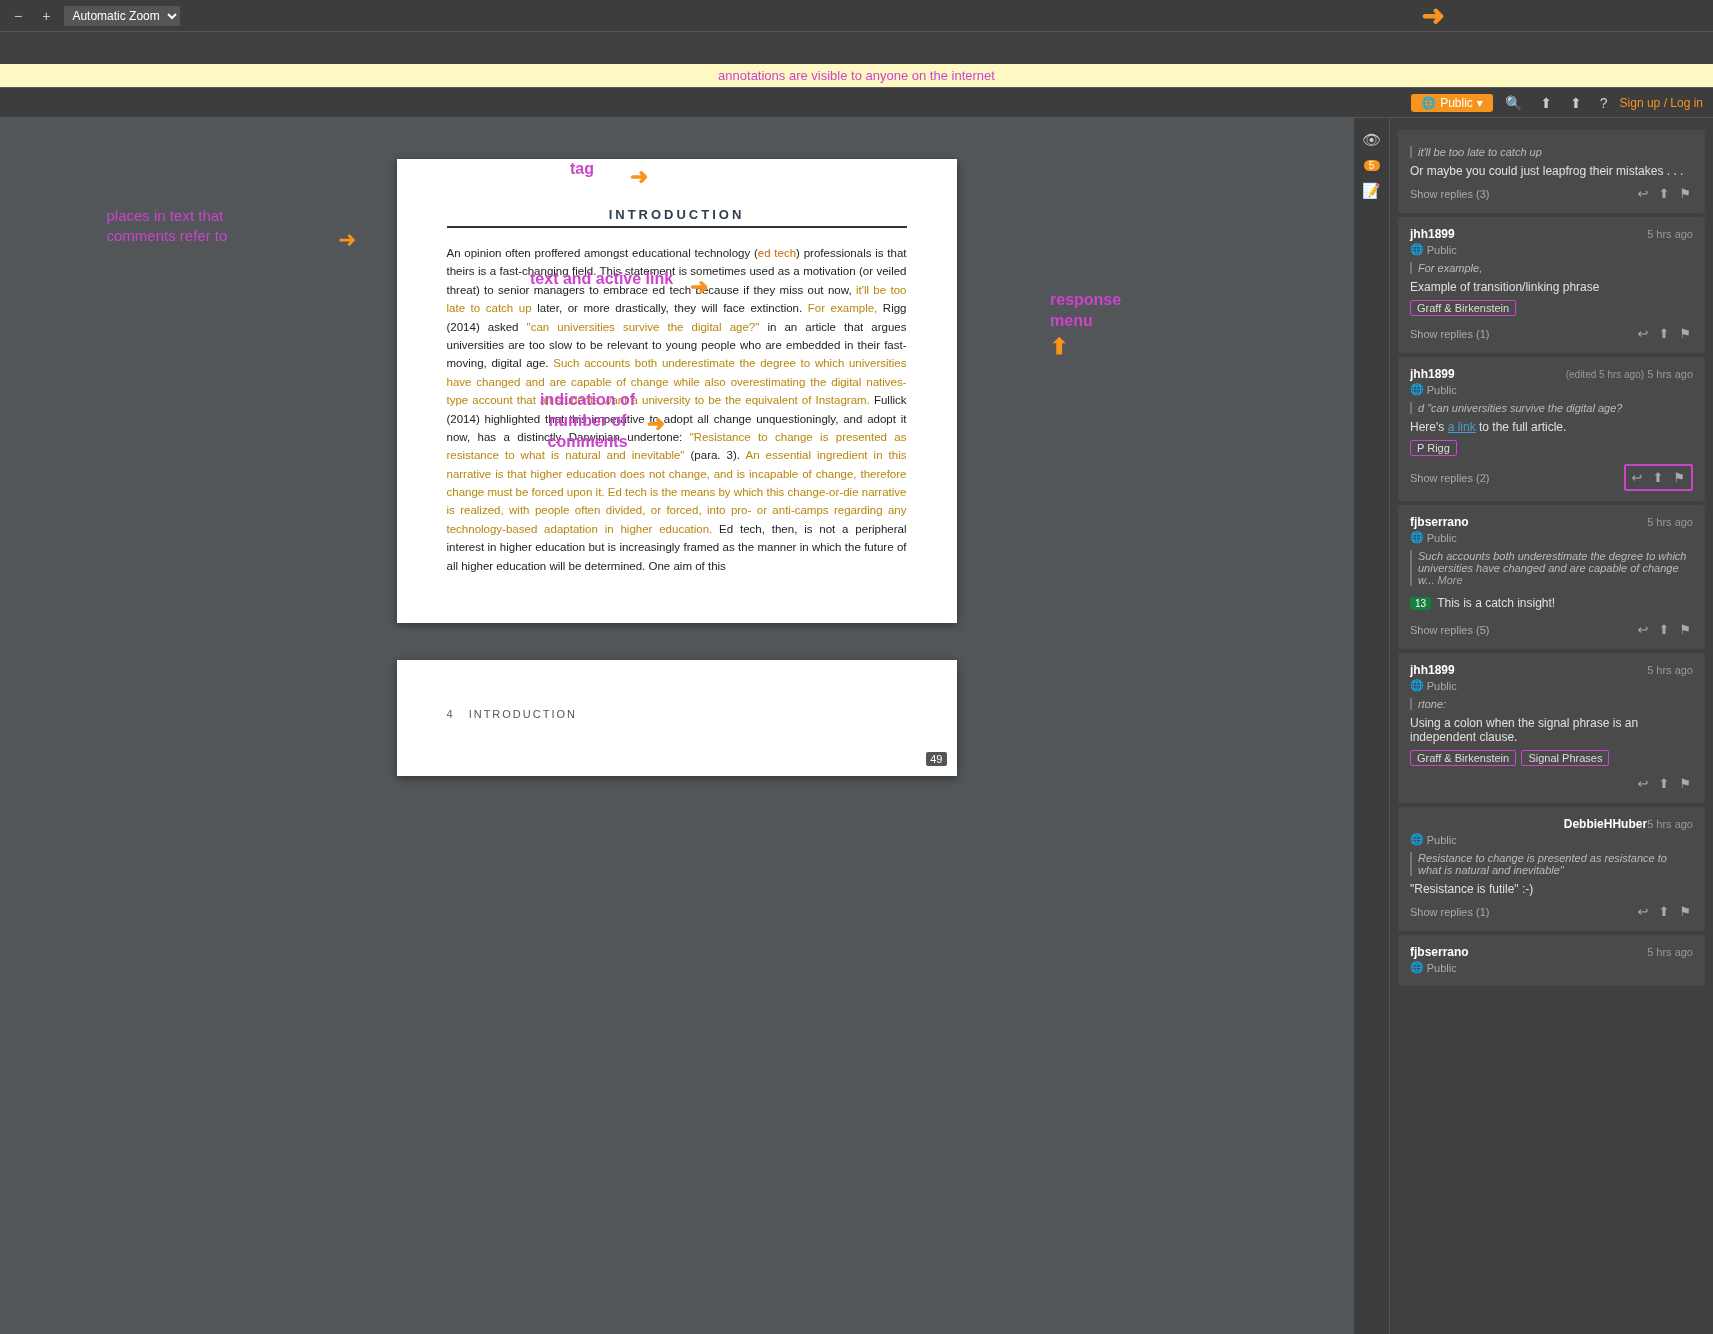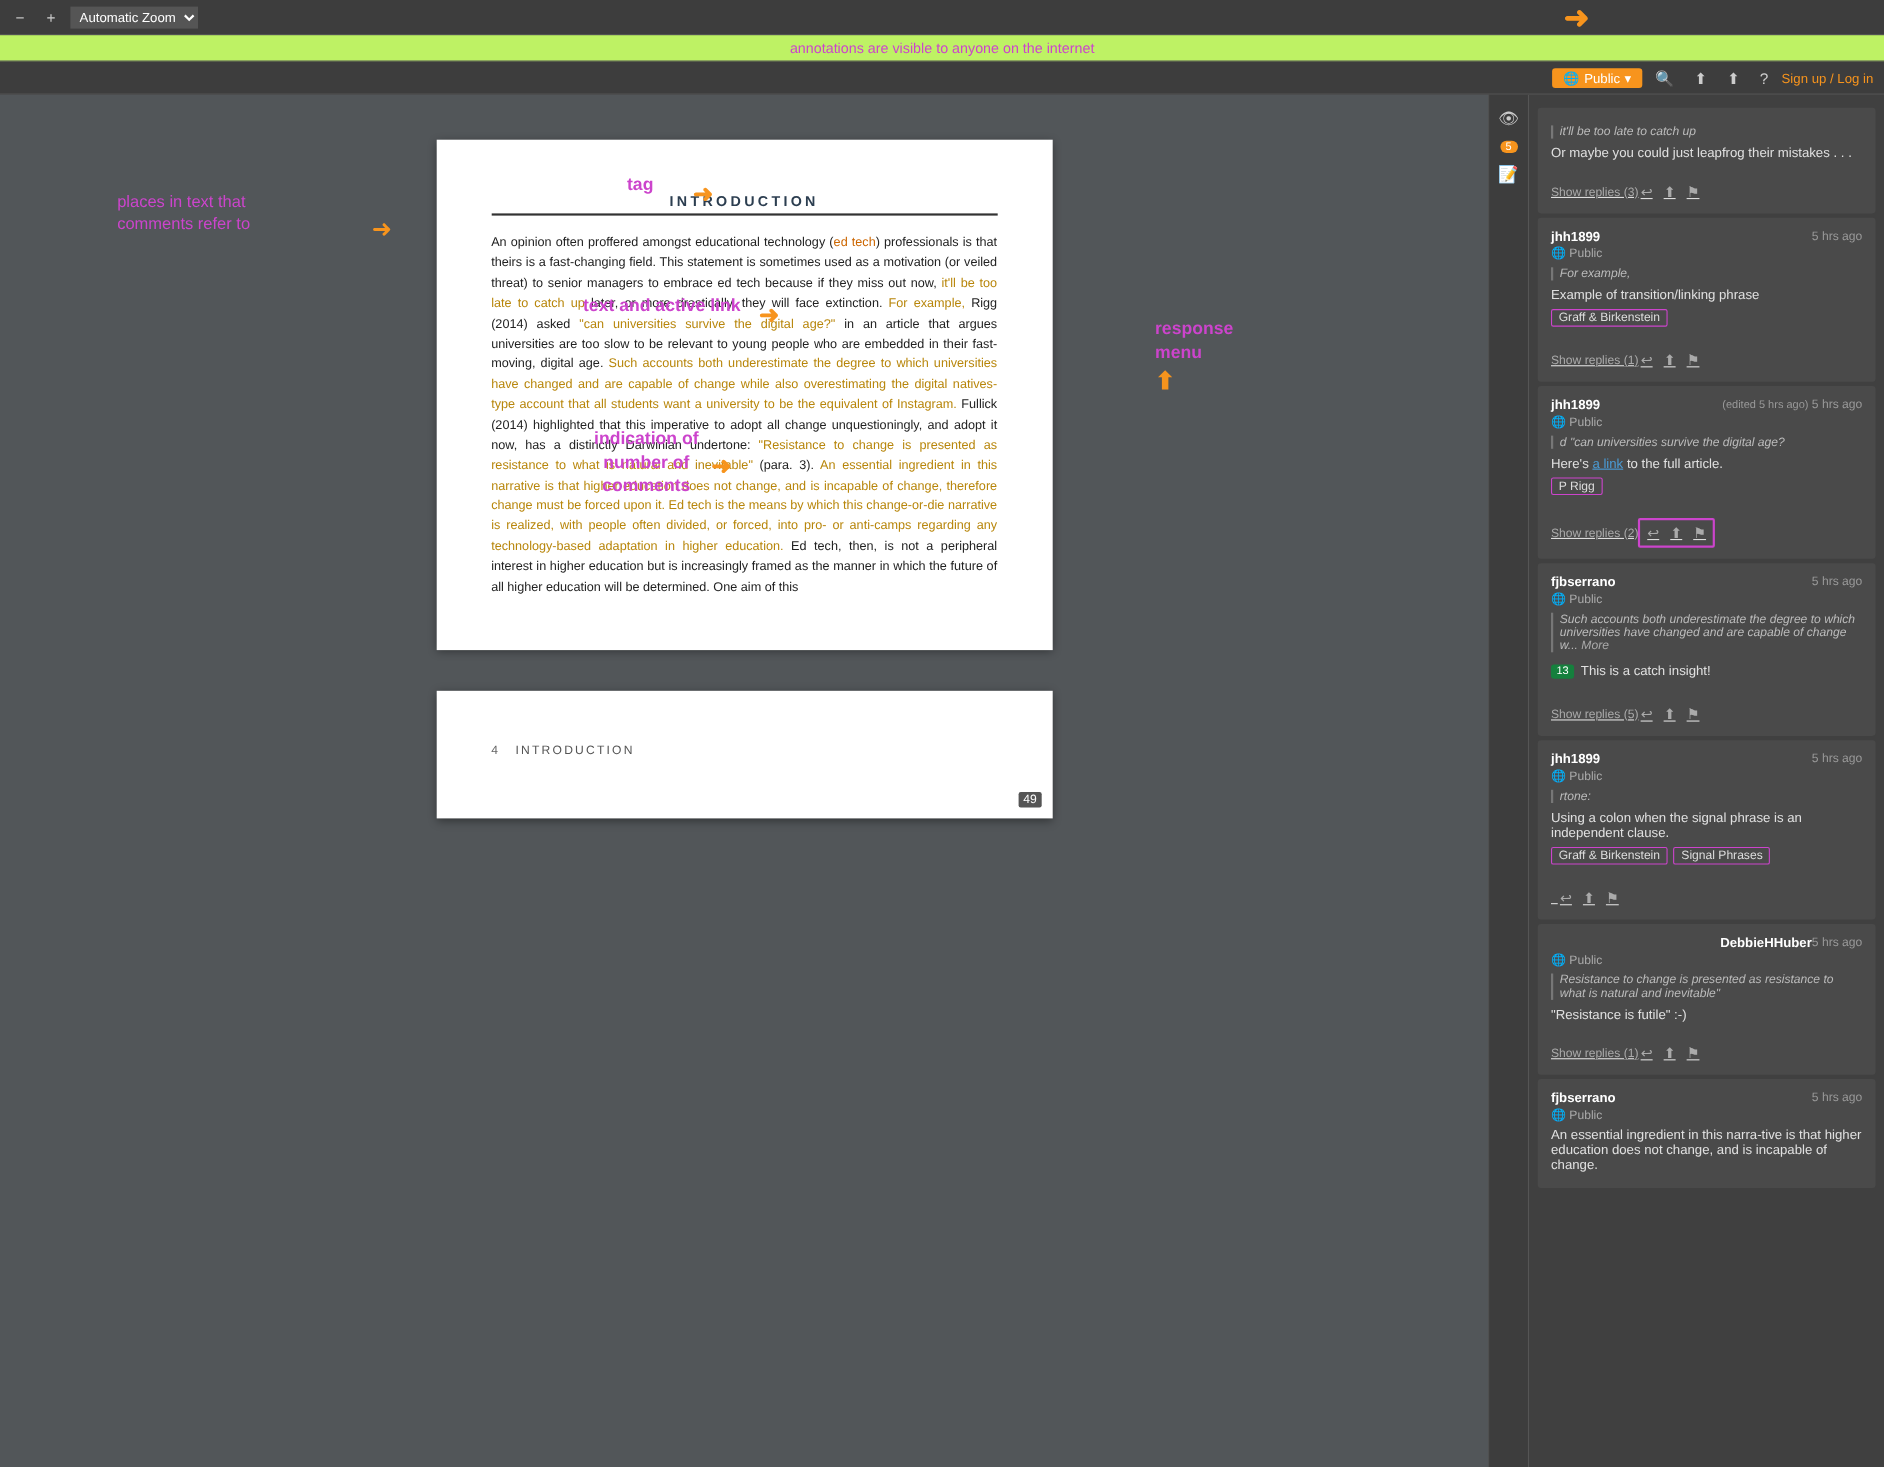--- a/index.html
+++ b/index.html
@@ -167,22 +167,22 @@
       font-size: 11px;
       cursor: pointer;
       background: none;
       border: none;
       padding: 0;
     }
 
     .annotation-actions {
       display: flex;
       align-items: center;
-      margin-top: 19px;
-      text-decoration: underline;
+      justify-content: space-between;
+      margin-top: 6px;
     }
 
     .annotation-actions .action-btns {
       display: flex;
       gap: 6px;
     }
 
     .action-btn {
       background: none;
       border: none;
@@ -247,27 +247,28 @@
       text-align: center;
     }
 
     
     .sidebar-inner::-webkit-scrollbar { width: 6px; }
     .sidebar-inner::-webkit-scrollbar-track { background: #3a3a3a; }
     .sidebar-inner::-webkit-scrollbar-thumb { background: #666; border-radius: 3px; }
 
     
     .top-annotation-bar {
-      background: #bef264;
+      background: #fef9c3;
       color: #cc44cc;
       font-size: 13px;
       padding: 4px 12px;
       text-align: center;
       border-bottom: 1px solid #555;
       flex-shrink: 0;
+      margin-top: 32px;
     }
 
     .edited-note {
       color: #999;
       font-size: 10px;
     }
   </style>
 </head>
 <body>
 
@@ -480,21 +481,20 @@
 
       <div class="annotation-card">
         <div style="display:flex; justify-content:space-between; align-items:center;">
           <span class="user">fjbserrano</span>
           <span class="time">5 hrs ago</span>
         </div>
         <div class="public-badge">
           <span>🌐</span>
           <span>Public</span>
         </div>
-        <div class="body">An essential ingredient in this narra-tive is that higher education does not change, and is incapable of change.</div>
       </div>
 
     </div>
   </div>
 
 </div>
 
 <div style="position:fixed; top:160px; left:570px; color:#cc44cc; font-size:16px; font-weight:bold; pointer-events:none; z-index:10;">
   tag
   <span style="position:absolute; left:60px; top:4px; color:#f7941d; font-size:22px;">➜</span>

